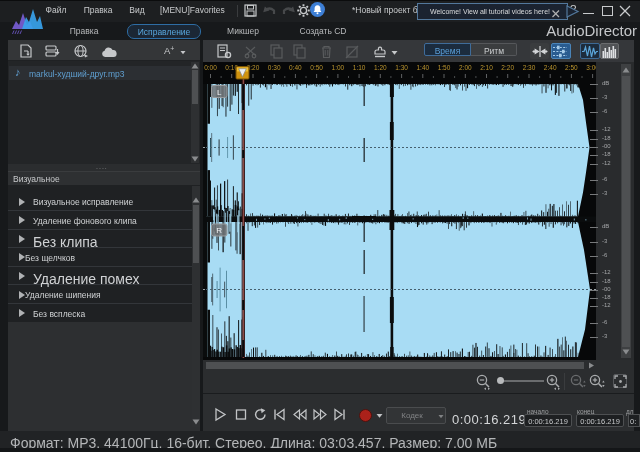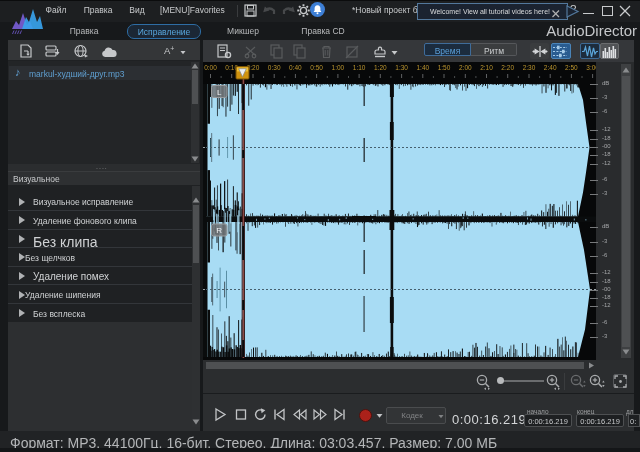--- a/index.html
+++ b/index.html
@@ -74,21 +74,21 @@
         <line x1="8" y1="1.5" x2="1.5" y2="8"></line>
       </g>
     </svg></div>
 <div class="ab" style="left:566px;top:3px;z-index:32"><svg width="14" height="18">
       <polygon points="1,3 12,8.5 1,14" fill="#1b2330" stroke="#53789c" stroke-width="1.2"></polygon>
     </svg></div>
 <div class="ab" style="left:64px;top:26px;width:40px;text-align:center;font-size:8.5px;color:#b8babc">Правка</div>
 <div class="ab" style="left:127px;top:23.5px;width:74px;height:15px;background:#1b2735;border:1px solid #2e6da4;border-radius:7px"></div>
 <div class="ab" style="left:127px;top:26.5px;width:74px;text-align:center;font-size:8.5px;color:#58a6dc">Исправление</div>
 <div class="ab" style="left:221px;top:26px;width:44px;text-align:center;font-size:8.5px;color:#b8babc">Микшер</div>
-<div class="ab" style="left:294px;top:26px;width:58px;text-align:center;font-size:8.5px;color:#b8babc">Правка CD</div>
+<div class="ab" style="left:294px;top:26px;width:58px;text-align:center;font-size:8.5px;color:#b8babc">Создать CD</div>
 <div class="ab" style="right:3px;top:22px;width:130px;text-align:right;font-size:15px;color:#c6c8ca">AudioDirector</div>
 <div class="ab" style="left:0;top:40px;width:8px;height:391px;background:#17191b"></div>
 <div class="ab" style="left:634px;top:40px;width:6px;height:391px;background:#17191b"></div>
 <div class="ab" style="left:200px;top:40px;width:3px;height:391px;background:#17191b"></div>
 <div class="ab" style="left:8px;top:40px;width:192px;height:21px;background:#343638;border-bottom:1px solid #1f2123"></div>
 <svg style="position:absolute;left:20px;top:44px" width="13" height="14" viewBox="0 0 13 14">
     <path d="M1 1 L8 1 L11 4 L11 13 L1 13 Z" fill="none" stroke="#c6c8ca" stroke-width="1.2"></path>
     <path d="M4 7 L8 7 M8 7 L8 10" fill="none" stroke="#c6c8ca" stroke-width="1.2"></path>
     <path d="M6.2 9.8 L8 11.8 L9.8 9.8 Z" fill="#c6c8ca"></path>
   </svg>
@@ -134,21 +134,21 @@
 <div class="ab" style="left:19px;top:216.1px;width:0;height:0;border-left:6px solid #b0b2b4;border-top:4px solid transparent;border-bottom:4px solid transparent"></div>
 <div class="ab" style="left:33px;top:215.6px;font-size:8.5px;color:#d0d2d4">Удаление фонового клипа</div>
 <div class="ab" style="left:8px;top:229.7px;width:184px;height:18.6px;border-bottom:1px solid #33363a"></div>
 <div class="ab" style="left:19px;top:234.7px;width:0;height:0;border-left:6px solid #b0b2b4;border-top:4px solid transparent;border-bottom:4px solid transparent"></div>
 <div class="ab" style="left:33px;top:234.2px;font-size:14px;color:#d0d2d4">Без клипа</div>
 <div class="ab" style="left:8px;top:248.3px;width:184px;height:18.6px;border-bottom:1px solid #33363a"></div>
 <div class="ab" style="left:19px;top:253.3px;width:0;height:0;border-left:6px solid #b0b2b4;border-top:4px solid transparent;border-bottom:4px solid transparent"></div>
 <div class="ab" style="left:25px;top:252.8px;font-size:8.5px;color:#d0d2d4">Без щелчков</div>
 <div class="ab" style="left:8px;top:266.9px;width:184px;height:18.6px;border-bottom:1px solid #33363a"></div>
 <div class="ab" style="left:19px;top:271.9px;width:0;height:0;border-left:6px solid #b0b2b4;border-top:4px solid transparent;border-bottom:4px solid transparent"></div>
-<div class="ab" style="left:33px;top:271.4px;font-size:10px;color:#d0d2d4">Удаление помех</div>
+<div class="ab" style="left:33px;top:271.4px;font-size:14px;color:#d0d2d4">Удаление помех</div>
 <div class="ab" style="left:8px;top:285.5px;width:184px;height:18.6px;border-bottom:1px solid #33363a"></div>
 <div class="ab" style="left:19px;top:290.5px;width:0;height:0;border-left:6px solid #b0b2b4;border-top:4px solid transparent;border-bottom:4px solid transparent"></div>
 <div class="ab" style="left:25px;top:290.0px;font-size:8.5px;color:#d0d2d4">Удаление шипения</div>
 <div class="ab" style="left:8px;top:304.1px;width:184px;height:18.6px;border-bottom:1px solid #33363a"></div>
 <div class="ab" style="left:19px;top:309.1px;width:0;height:0;border-left:6px solid #b0b2b4;border-top:4px solid transparent;border-bottom:4px solid transparent"></div>
 <div class="ab" style="left:33px;top:308.6px;font-size:8.5px;color:#d0d2d4">Без всплеска</div>
 <div class="ab" style="left:8px;top:322px;width:192px;height:109px;background:#2d2f31"></div>
 <div class="ab" style="left:192px;top:186px;width:8px;height:241px;background:#2e3032"></div>
 <svg style="position:absolute;left:192px;top:197px" width="8" height="6" viewBox="0 0 8 6">
     <path d="M4.0 0.5 L7.5 5.5 L0.5 5.5 Z" fill="#8a8c8e"></path>

